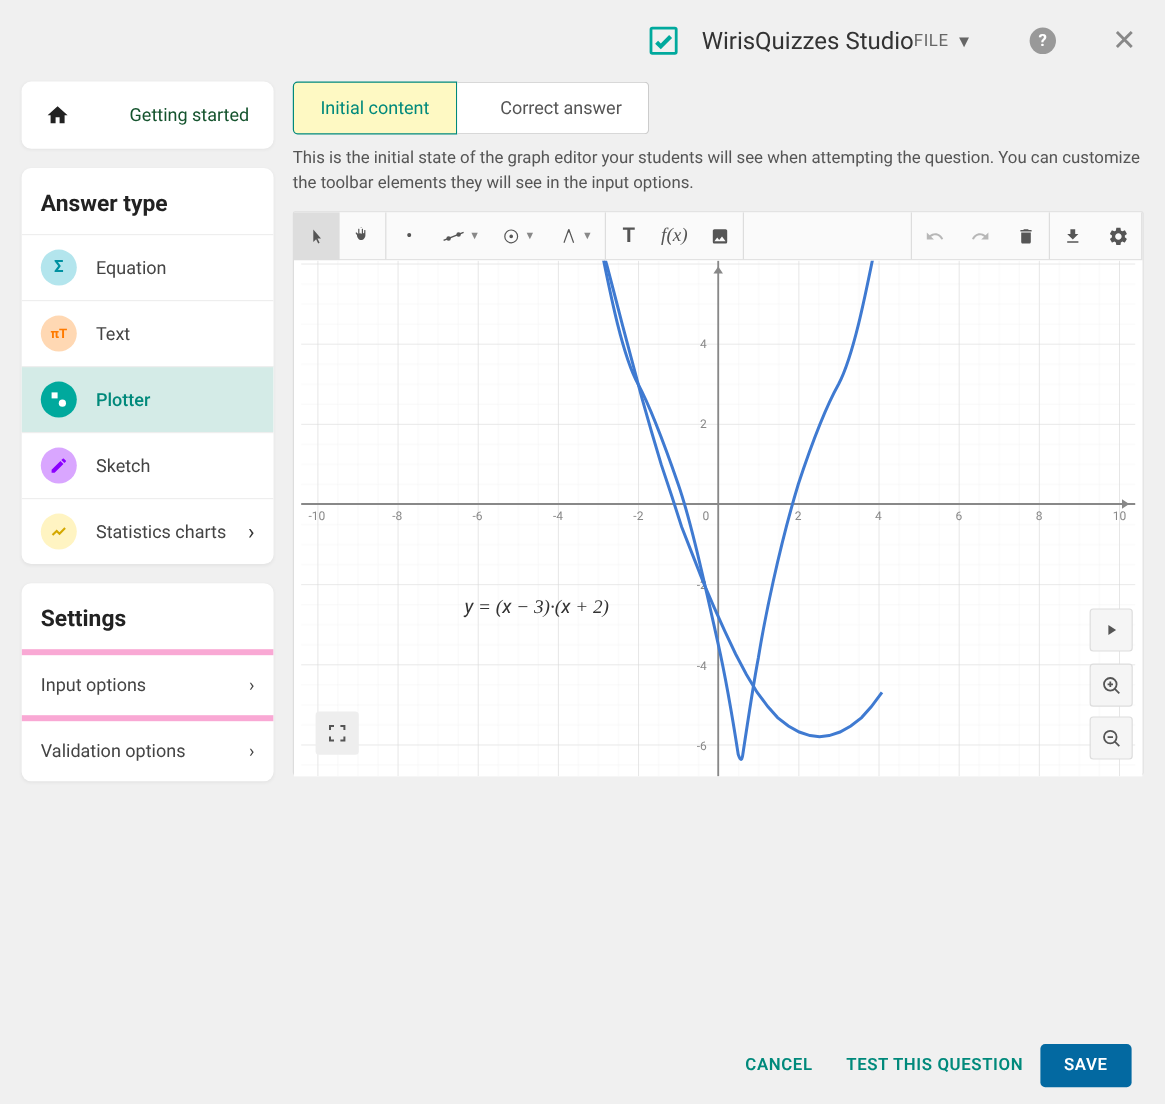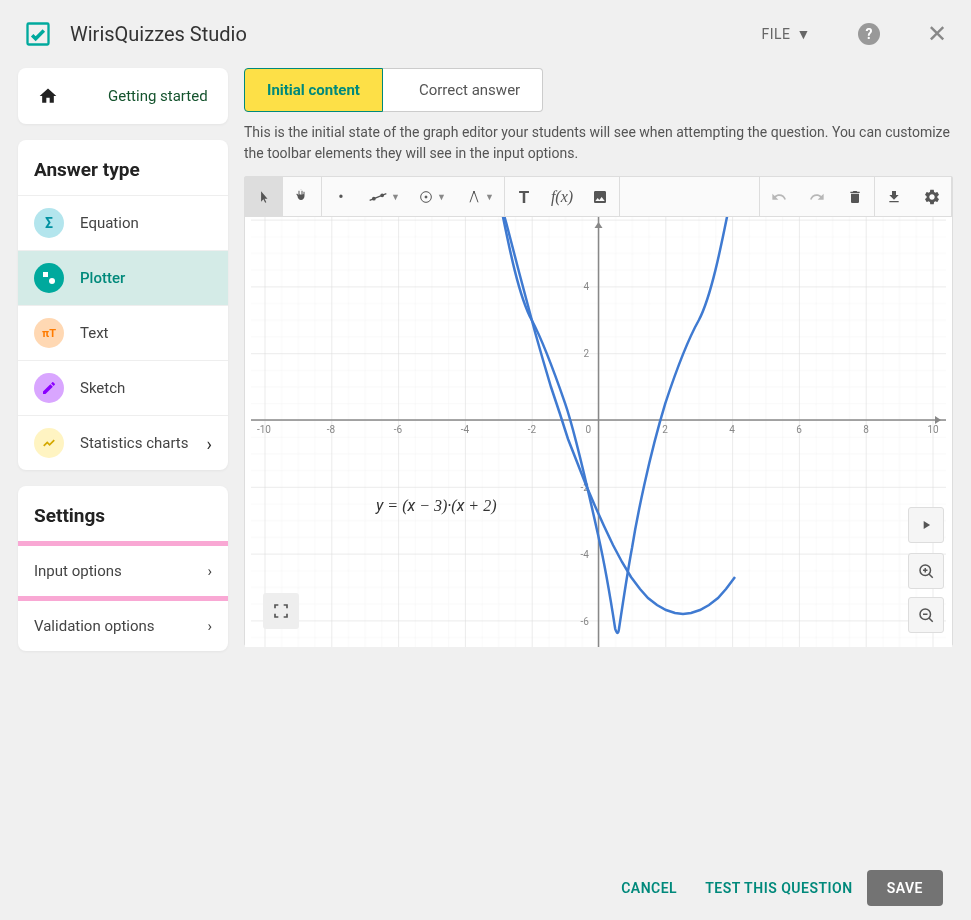--- a/index.html
+++ b/index.html
@@ -1,18 +1,18 @@
 <!DOCTYPE html>
 <html><head>
   <meta charset="utf-8">
   <style>
     * { margin: 0; padding: 0; box-sizing: border-box; font-family: -apple-system, BlinkMacSystemFont, 'Segoe UI', Roboto, Arial, sans-serif; }
     body { background: #f0f0f0; width: 971px; height: 920px; overflow: hidden; position: relative; }
     
-    .header { display: flex; align-items: center; justify-content: space-between; padding: 12px 24px; height: 68px; }
+    .header { display: flex; align-items: center; justify-content: flex-end; padding: 12px 24px; height: 68px; }
     .header-left { display: flex; align-items: center; gap: 18px; }
     .logo { width: 28px; height: 28px; color: #00A99D; }
     .title { font-size: 20px; font-weight: 400; color: #333; }
     .header-right { display: flex; align-items: center; gap: 47px; }
     .file-menu { display: flex; align-items: center; gap: 6px; color: #666; font-size: 14px; cursor: pointer; letter-spacing: 0.5px; }
     .help-icon, .close-icon { color: #888; cursor: pointer; }
     .close-icon { font-size: 24px; font-weight: 300; }
     .help-circle { width: 22px; height: 22px; border-radius: 50%; background: #999; color: white; display: flex; align-items: center; justify-content: center; font-size: 14px; font-weight: bold; }
 
     .main-container { display: flex; padding: 0 0 0 18px; gap: 16px; }
@@ -38,21 +38,21 @@
     .sidebar-item.active .sidebar-item-label { color: #00897B; font-weight: 500; }
     .sidebar-chevron { color: #333; font-size: 18px; }
     
     .settings-item { display: flex; align-items: center; justify-content: space-between; padding: 16px 16px; cursor: pointer; border-top: 5px solid #f9a8d4; }
     .settings-item span { font-size: 15px; color: #444; }
     
     .content { flex: 1; padding-right: 18px; display: flex; flex-direction: column; }
     
     .tabs { display: flex; gap: 0; margin-bottom: 10px; }
     .tab { padding: 12px 22px; border: 1px solid #ccc; background: white; font-size: 15px; cursor: pointer; color: #555; }
-    .tab.active { background: #fde047; color: #00897B; border-color: #00897B; font-weight: 700; }
+    .tab.active { background: #fef9c3; color: #00897B; border-color: #00897B; font-weight: 400; }
     .tab:first-child { border-radius: 4px 0 0 4px; }
     .tab:last-child { border-radius: 0 4px 4px 0; border-left: none; padding-left: 36px; }
     
     .description { font-size: 14px; color: #555; line-height: 1.5; margin-bottom: 12px; }
     
     .copy-link { display: flex; justify-content: flex-end; align-items: center; gap: 8px; color: #00897B; font-weight: 600; font-size: 14px; letter-spacing: 0.3px; margin-bottom: 8px; cursor: pointer; }
     
     .editor { background: white; border: 1px solid #ddd; border-radius: 2px; position: relative; height: 470px; }
     
     .toolbar { display: flex; height: 40px; border-bottom: 1px solid #ddd; background: #fafafa; }
@@ -64,25 +64,25 @@
     .dropdown-caret { font-size: 9px; margin-left: 3px; color: #888; }
     
     .graph-area { position: relative; height: 430px; overflow: hidden; background: white; }
     .graph-svg { width: 100%; height: 100%; }
     
     .side-controls { position: absolute; right: 8px; bottom: 14px; display: flex; flex-direction: column; gap: 8px; }
     .side-btn { width: 36px; height: 36px; background: #f5f5f5; border: 1px solid #ddd; border-radius: 3px; display: flex; align-items: center; justify-content: center; cursor: pointer; color: #555; }
     .play-btn { position: absolute; right: 8px; top: 290px; width: 36px; height: 36px; background: #f5f5f5; border: 1px solid #ddd; border-radius: 3px; display: flex; align-items: center; justify-content: center; cursor: pointer; color: #555; }
     .fullscreen-btn { position: absolute; left: 18px; bottom: 18px; width: 36px; height: 36px; background: #eee; border-radius: 3px; display: flex; align-items: center; justify-content: center; cursor: pointer; color: #555; }
     
-    .equation-label { position: absolute; left: 131px; top: 279px; font-style: italic; font-size: 16px; color: #333; font-family: serif; }
+    .equation-label { position: absolute; left: 142px; top: 279px; font-style: italic; font-size: 16px; color: #333; font-family: serif; }
     
     .footer { position: absolute; bottom: 0; left: 0; right: 0; height: 64px; display: flex; align-items: center; justify-content: flex-end; padding: 0 28px; }
     .footer-btn { padding: 10px 14px; font-size: 14px; font-weight: 600; letter-spacing: 0.5px; border: none; cursor: pointer; border-radius: 4px; background: transparent; color: #00897B; }
-    .footer-btn.primary { background: #737373; color: white; padding: 10px 20px; }
+    .footer-btn.primary { background: #0369a1; color: white; padding: 10px 20px; }
     
     .axis-label { font-size: 10px; fill: #888; }
   </style>
 </head>
 <body>
 
 <div class="header">
   <div class="header-left">
     <svg class="logo" viewBox="0 0 24 24" fill="none" stroke="currentColor" stroke-width="2.5">
       <rect x="3" y="3" width="18" height="18" rx="1" stroke-width="2"></rect>
@@ -112,33 +112,33 @@
     </div>
 
     <div class="nav-card">
       <div class="section-header">Answer type</div>
 
       <div class="sidebar-item">
         <div class="sidebar-item-icon icon-equation">Σ</div>
         <span class="sidebar-item-label">Equation</span>
       </div>
 
+      <div class="sidebar-item">
+        <div class="sidebar-item-icon icon-text">πT</div>
+        <span class="sidebar-item-label">Text</span>
+      </div>
+
       <div class="sidebar-item active">
         <div class="sidebar-item-icon icon-plotter">
           <svg width="16" height="16" viewBox="0 0 16 16" fill="white">
               <rect x="2" y="2" width="5" height="5"></rect>
               <circle cx="11" cy="11" r="3"></circle>
             </svg>
         </div>
         <span class="sidebar-item-label">Plotter</span>
-      </div>
-
-      <div class="sidebar-item">
-        <div class="sidebar-item-icon icon-text">πT</div>
-        <span class="sidebar-item-label">Text</span>
       </div>
 
       <div class="sidebar-item">
         <div class="sidebar-item-icon icon-sketch">
           <svg width="16" height="16" viewBox="0 0 24 24" fill="currentColor">
               <path d="M3 17.25V21h3.75L17.81 9.94l-3.75-3.75L3 17.25zM20.71 7.04c.39-.39.39-1.02 0-1.41l-2.34-2.34c-.39-.39-1.02-.39-1.41 0l-1.83 1.83 3.75 3.75 1.83-1.83z"></path>
             </svg>
         </div>
         <span class="sidebar-item-label">Sketch</span>
       </div>

